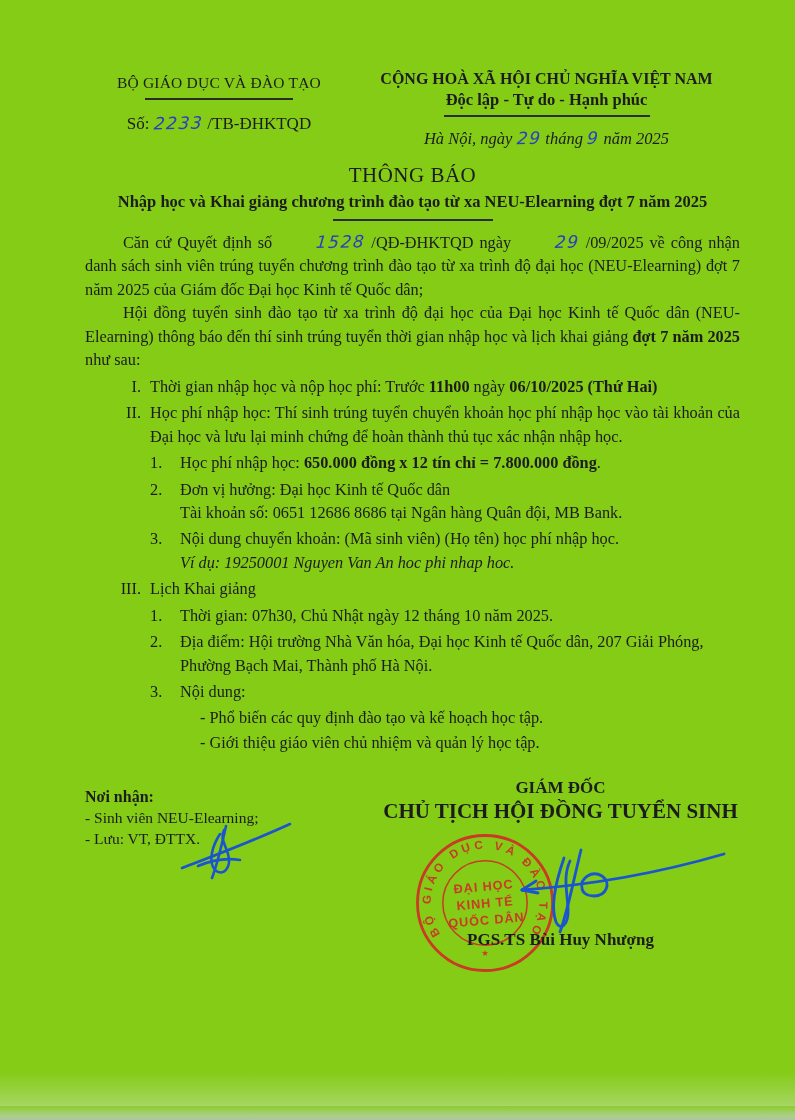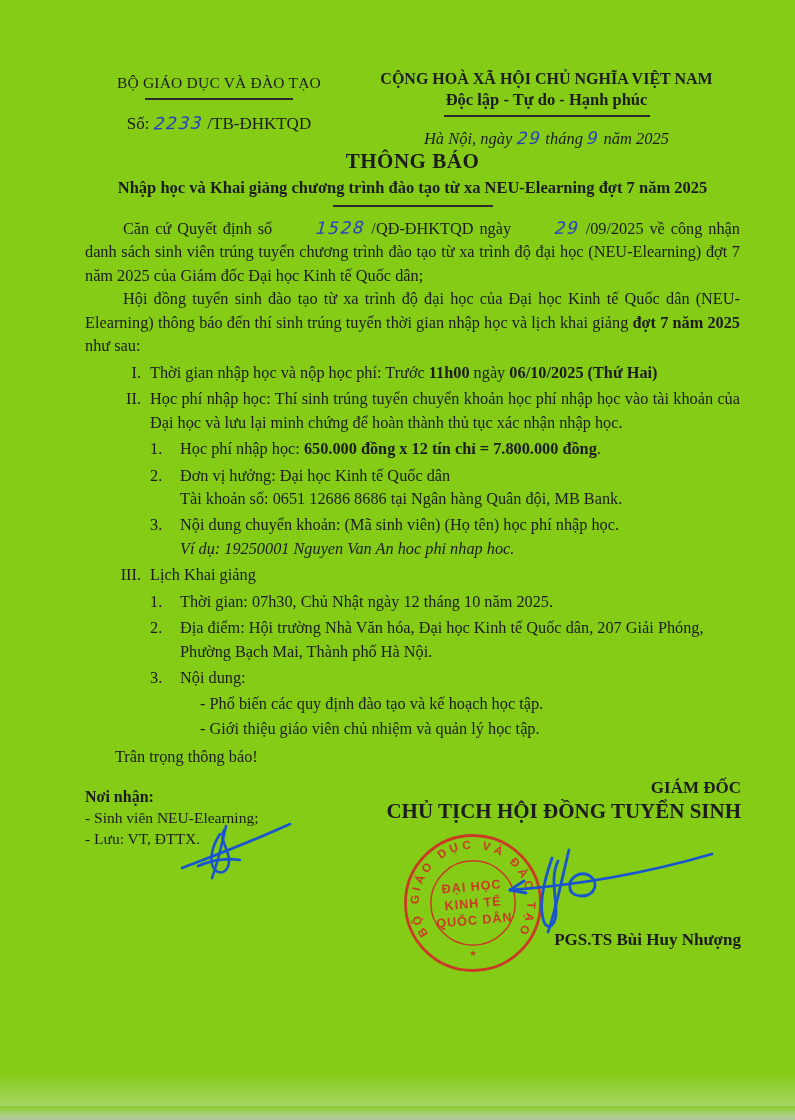--- a/index.html
+++ b/index.html
@@ -44,21 +44,21 @@
     font-style:italic;
     font-size:18px;
     letter-spacing:2.5px;
     display:inline-block;
     transform:skewX(-6deg) rotate(-1deg);
     line-height:1;
   }
   .hand-sm { font-size:17px; letter-spacing:1.5px; }
 
   
-  .title { text-align:center; font-size:21px; font-weight:bold; letter-spacing:.5px; }
+  .title { text-align:center; font-size:21px; font-weight:normal; margin-top:14px; letter-spacing:.5px; }
   .subtitle { text-align:center; font-size:16.5px; font-weight:bold; margin-top:4px; }
   .sub-rule { width:160px; height:2px; background:#2b2b2b; margin:7px auto 0; }
 
   
   .body { margin-top:10px; font-size:16.3px; line-height:1.44; }
   .para { margin:0; text-align:justify; text-indent:38px; }
   .ritem { display:flex; margin-top:3px; }
   .rlabel { width:56px; text-align:right; padding-right:9px; flex:none; }
   .rbody { flex:1; text-align:justify; }
   .nitem { display:flex; margin-top:3px; margin-left:65px; }
@@ -66,21 +66,21 @@
   .nbody { flex:1; text-align:left; }
   .example { font-style:italic; }
   .bullets { margin-left:20px; margin-top:2px; }
   .bullet { margin-top:2px; }
   .closing { margin-top:4px; text-indent:30px; }
 
   
   .footer { position:absolute; left:0; top:778px; width:795px; height:342px; }
   .recipients { position:absolute; left:85px; top:8px; font-size:15.5px; line-height:1.35; }
   .recipients-title { font-weight:bold; font-size:16px; }
-  .sign-block { position:absolute; left:356px; top:0; width:385px; text-align:right; }
+  .sign-block { position:absolute; left:368px; top:0; width:385px; text-align:center; }
   .sign-title1 { font-size:17px; font-weight:bold; }
   .sign-title2 { font-size:21px; font-weight:bold; margin-top:1px; }
   .sign-name { position:absolute; left:0; width:100%; top:152px; font-size:17px; font-weight:bold; z-index:3; }
   .stamp-wrap { position:absolute; left:42px; top:50px; width:150px; height:150px; z-index:1; opacity:.92; }
   .sig-right { position:absolute; left:118px; top:58px; width:245px; height:115px; z-index:2; }
   .sig-left { position:absolute; left:168px; top:32px; width:130px; height:75px; }
 </style>
 </head>
 <body>
 
@@ -162,21 +162,20 @@
         <span class="nlabel">3.</span>
         <div class="nbody">
           <div>Nội dung:</div>
           <div class="bullets">
             <div class="bullet">- Phổ biến các quy định đào tạo và kế hoạch học tập.</div>
             <div class="bullet">- Giới thiệu giáo viên chủ nhiệm và quản lý học tập.</div>
           </div>
         </div>
       </div>
 
-      <div class="closing">Trân trọng thông báo!</div>
     </div>
   </div>
 
   <div class="footer">
 
     <div class="recipients">
       <div class="recipients-title">Nơi nhận:</div>
       <div>- Sinh viên NEU-Elearning;</div>
       <div>- Lưu: VT, ĐTTX.</div>
     </div>

